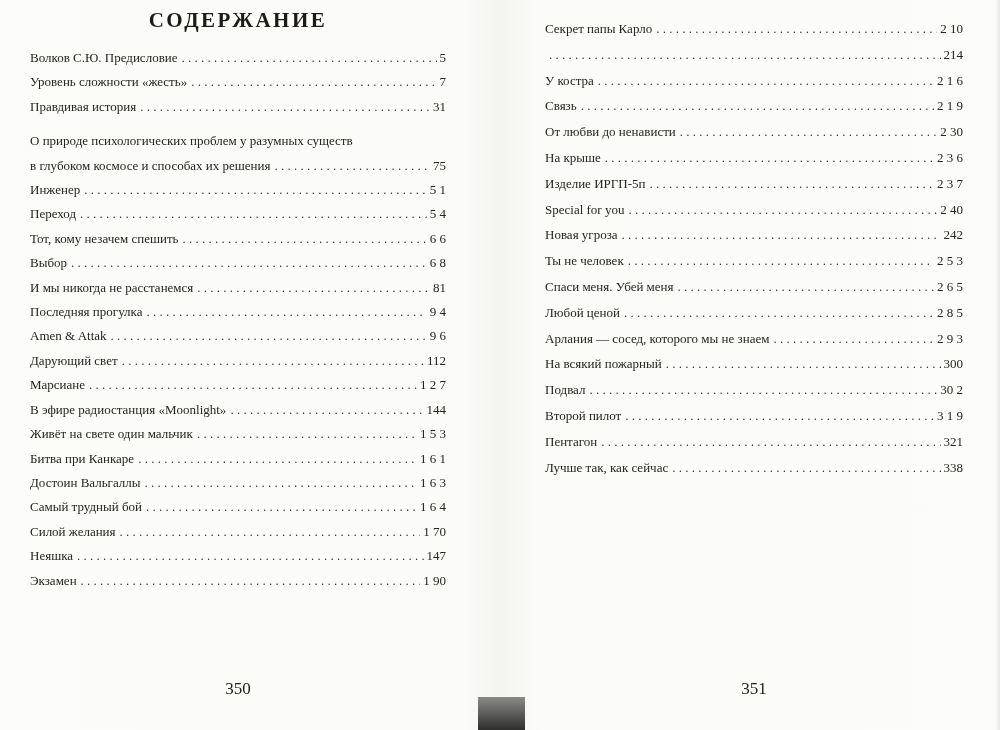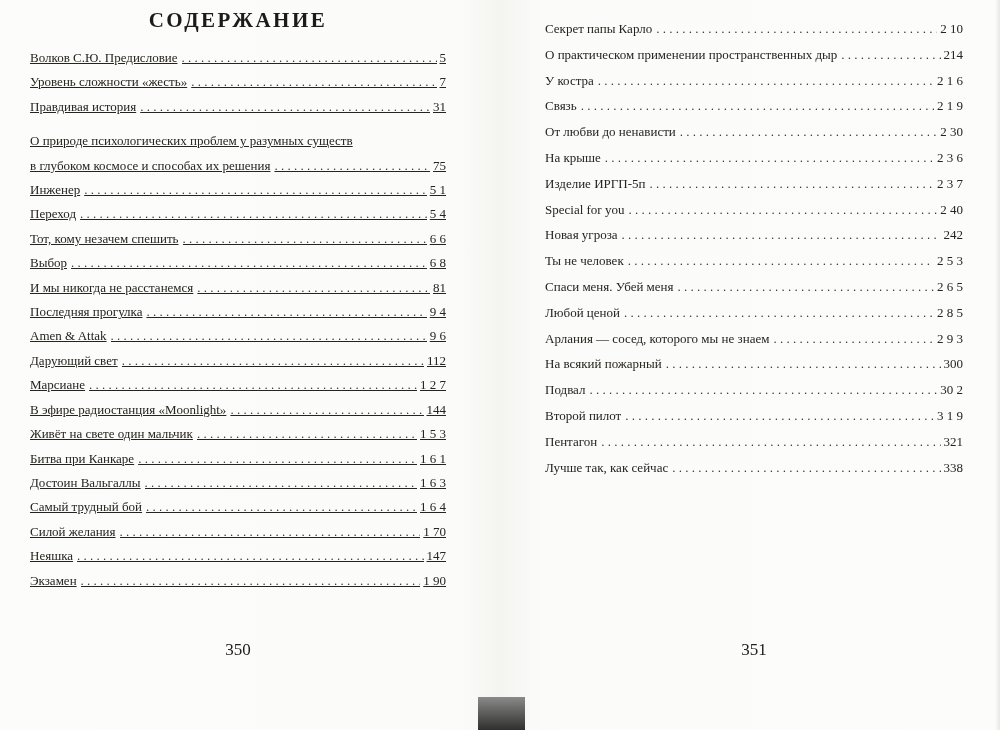--- a/index.html
+++ b/index.html
@@ -27,21 +27,21 @@
 
   .toc-title {
     margin: 8px 0 0 0;
     text-align: center;
     font-size: 21px;
     font-weight: bold;
     letter-spacing: 2.5px;
     color: #1d1b17;
   }
   .entries { width: 100%; }
-  .page-left  .entries { padding-top: 13px; line-height: 24.4px; text-decoration: underline; }
+  .page-left  .entries { padding-top: 13px; line-height: 24.4px; }
   .page-right .entries { padding-top: 16px; line-height: 25.8px; }
 
   .toc-entry { font-size: 13px; }
   .toc-prefix { white-space: nowrap; margin-top: 10px; }
   .toc-line {
     display: flex;
     align-items: baseline;
   }
   .toc-label { white-space: nowrap; }
   .toc-dots {
@@ -51,21 +51,21 @@
     margin: 0 3px 0 4px;
     color: #3a3833;
   }
   .toc-dots::after {
     content: ". . . . . . . . . . . . . . . . . . . . . . . . . . . . . . . . . . . . . . . . . . . . . . . . . . . . . . . . . . . . . . . . . . . . . . . . . . . . . . . . . . . . . . . . . . . .";
   }
   .toc-page { white-space: nowrap; }
 
   .folio {
     position: absolute;
-    top: 640px;
+    top: 679px;
     left: 0;
     width: 100%;
     text-align: center;
     font-size: 17px;
     color: #232119;
   }
 
   .gutter-shadow {
     position: absolute;
     left: 478px;
@@ -292,21 +292,20 @@
     <div class="toc-line">
       <span class="toc-label">Секрет папы Карло</span>
       <span class="toc-dots"></span>
       <span class="toc-page">2 10</span>
     </div>
   </div>
 
   <div class="toc-entry">
 
     <div class="toc-line">
-      <span class="toc-label">О практическом применении пространственных дыр</span>
       <span class="toc-dots"></span>
       <span class="toc-page">214</span>
     </div>
   </div>
 
   <div class="toc-entry">
 
     <div class="toc-line">
       <span class="toc-label">У костра</span>
       <span class="toc-dots"></span>

